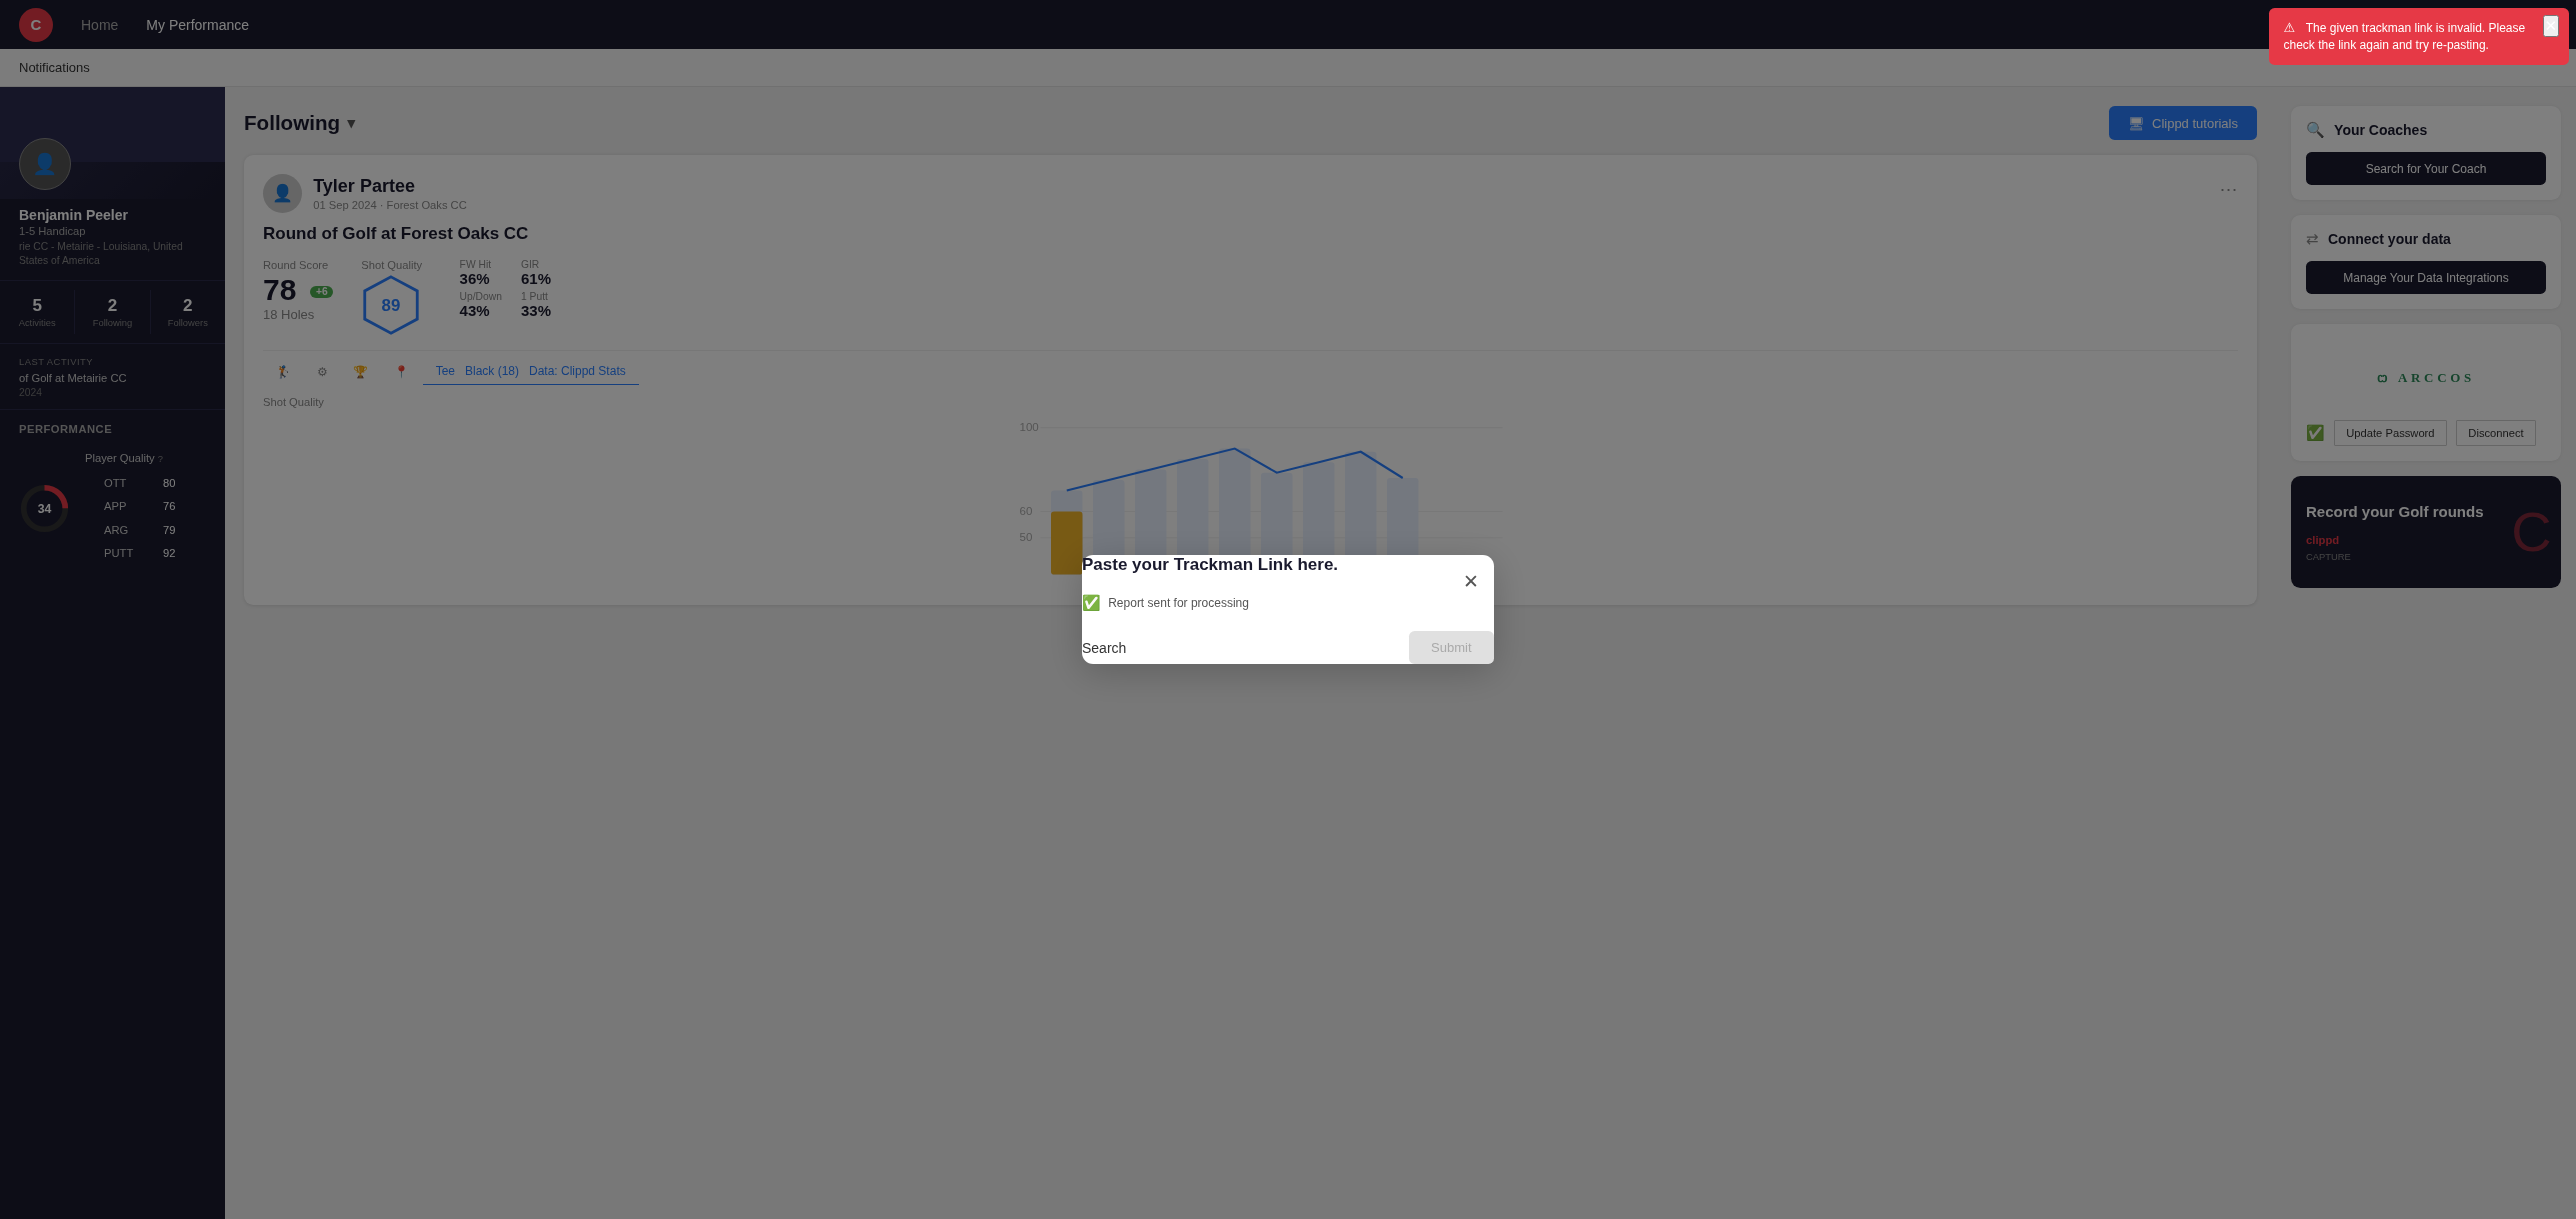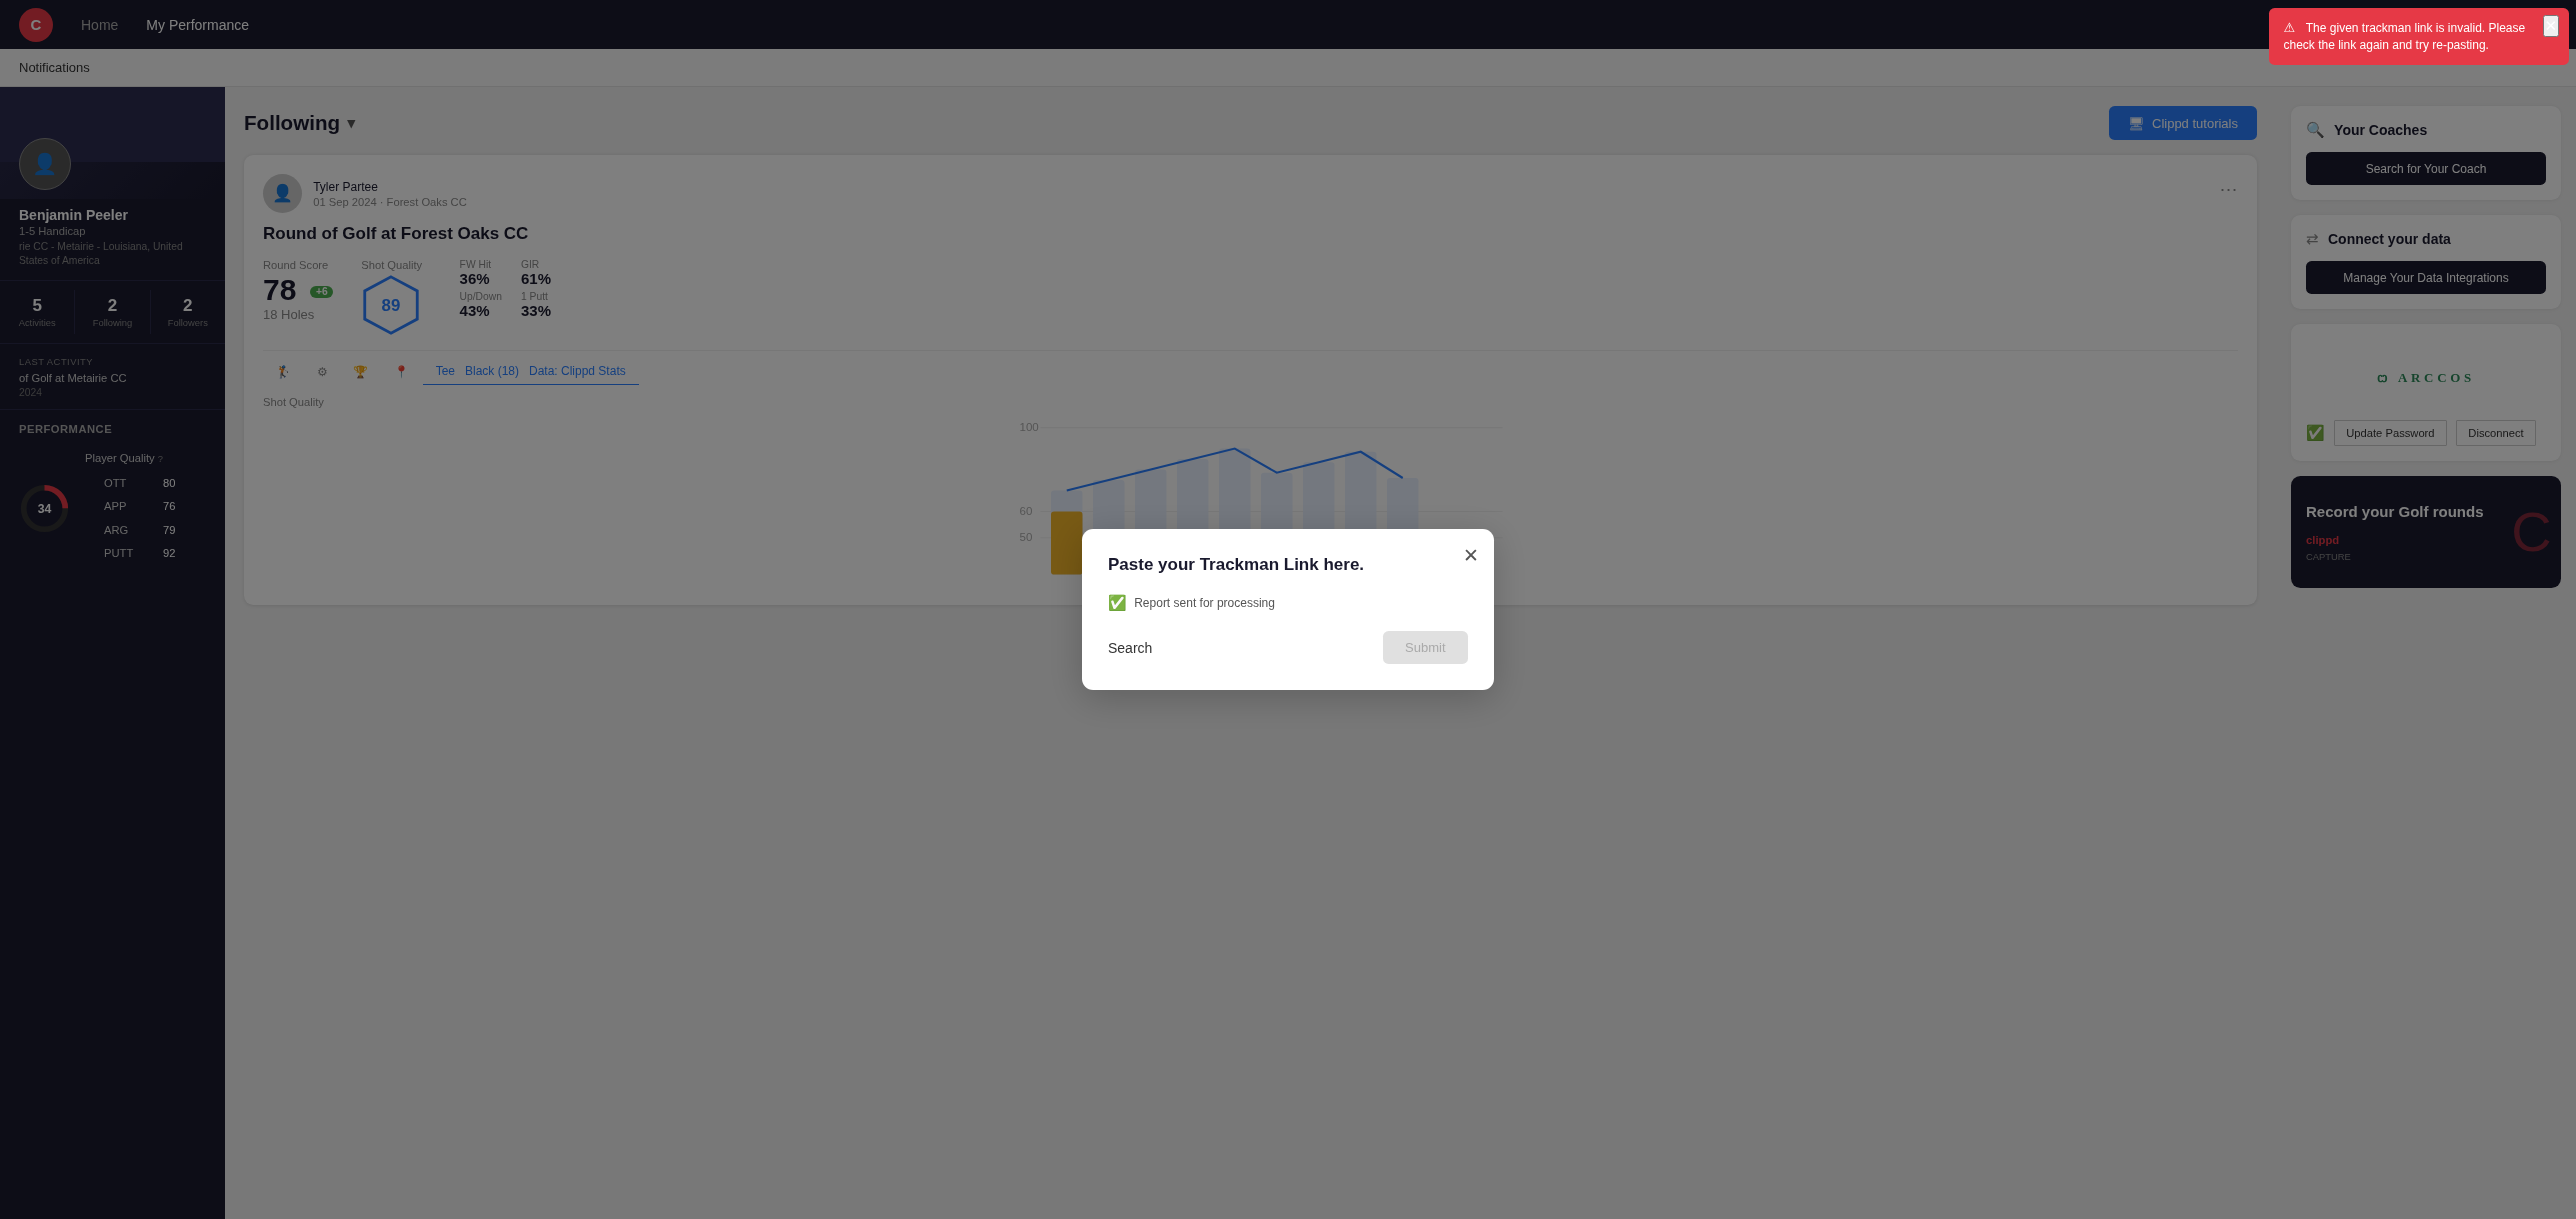--- a/index.html
+++ b/index.html
@@ -334,22 +334,22 @@
       gap: 11.2px;
     }
     .feed-card-avatar {
       width: 39px; height: 39px;
       border-radius: 50%;
       background: #ccc;
       display: flex; align-items: center; justify-content: center;
       font-size: 17px; color: #888;
     }
     .feed-card-username {
-      font-size: 12px;
-      font-weight: normal;
+      font-size: 18px;
+      font-weight: bold;
       color: #1a1a2e;
     }
     .feed-card-date {
       font-size: 11.2px;
       color: #888;
       margin-top: 1.9px;
     }
     .feed-card-menu {
       color: #888;
       cursor: pointer;
@@ -555,21 +555,20 @@
       background: rgba(0,0,0,0.5);
       z-index: 500;
       display: flex;
       align-items: center;
       justify-content: center;
     }
     .modal {
       background: white;
       border-radius: 11.2px;
       width: 412px;
-      padding: 26px;
       position: relative;
       box-shadow: 0 7.5px 37px rgba(0,0,0,0.2);
     }
     .modal-title {
       font-size: 17px;
       font-weight: bold;
       color: #1a1a2e;
       margin-bottom: 19px;
     }
     .modal-close {

